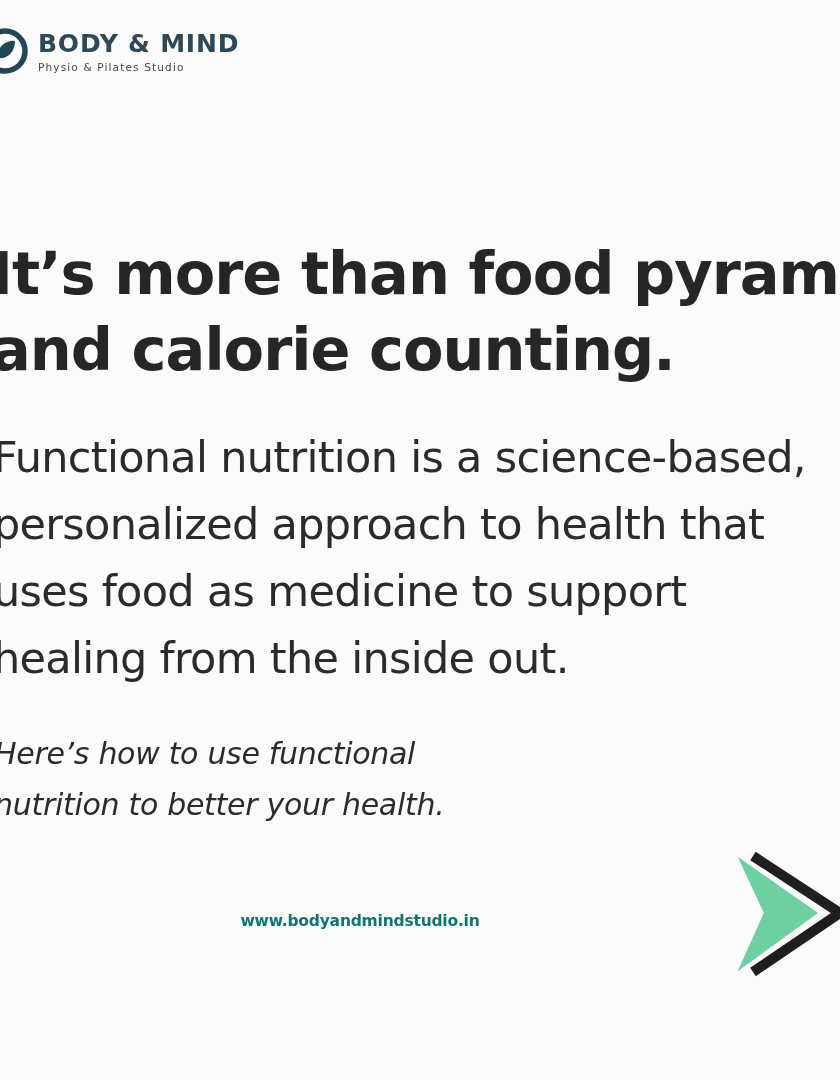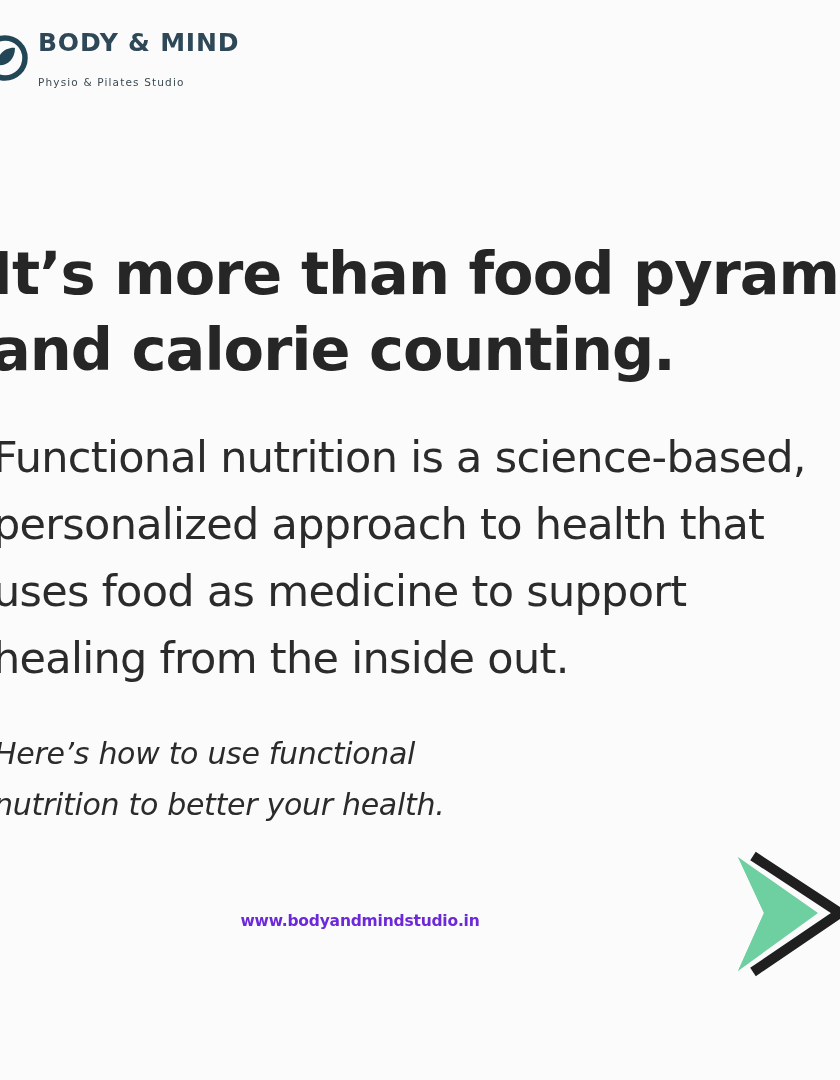--- a/index.html
+++ b/index.html
@@ -55,21 +55,21 @@
     line-height: 1.05;
     white-space: nowrap;
   }
   .logo-tagline {
     font-family: "DejaVu Sans", sans-serif;
     font-size: 10.5px;
     font-weight: normal;
     letter-spacing: 1.15px;
     color: #3b4a52;
     line-height: 1.2;
-    margin-top: 20px;
+    margin-top: 4px;
     white-space: nowrap;
   }
 
   
   .headline {
     position: absolute;
     left: -9px;
     top: 236px;
     width: 880px;
   }
@@ -124,21 +124,21 @@
     left: 0;
     top: 912px;
     width: 840px;
     text-align: center;
     padding-right: 120px;
     box-sizing: border-box;
     font-family: "DejaVu Sans", sans-serif;
     font-size: 15.5px;
     font-weight: bold;
     letter-spacing: -0.2px;
-    color: #6d28d9;
+    color: #0f766e;
     text-decoration: none;
   }
 
   
   .arrow-wrap {
     position: absolute;
     left: 722px;
     top: 843px;
     width: 150px;
     height: 142px;

